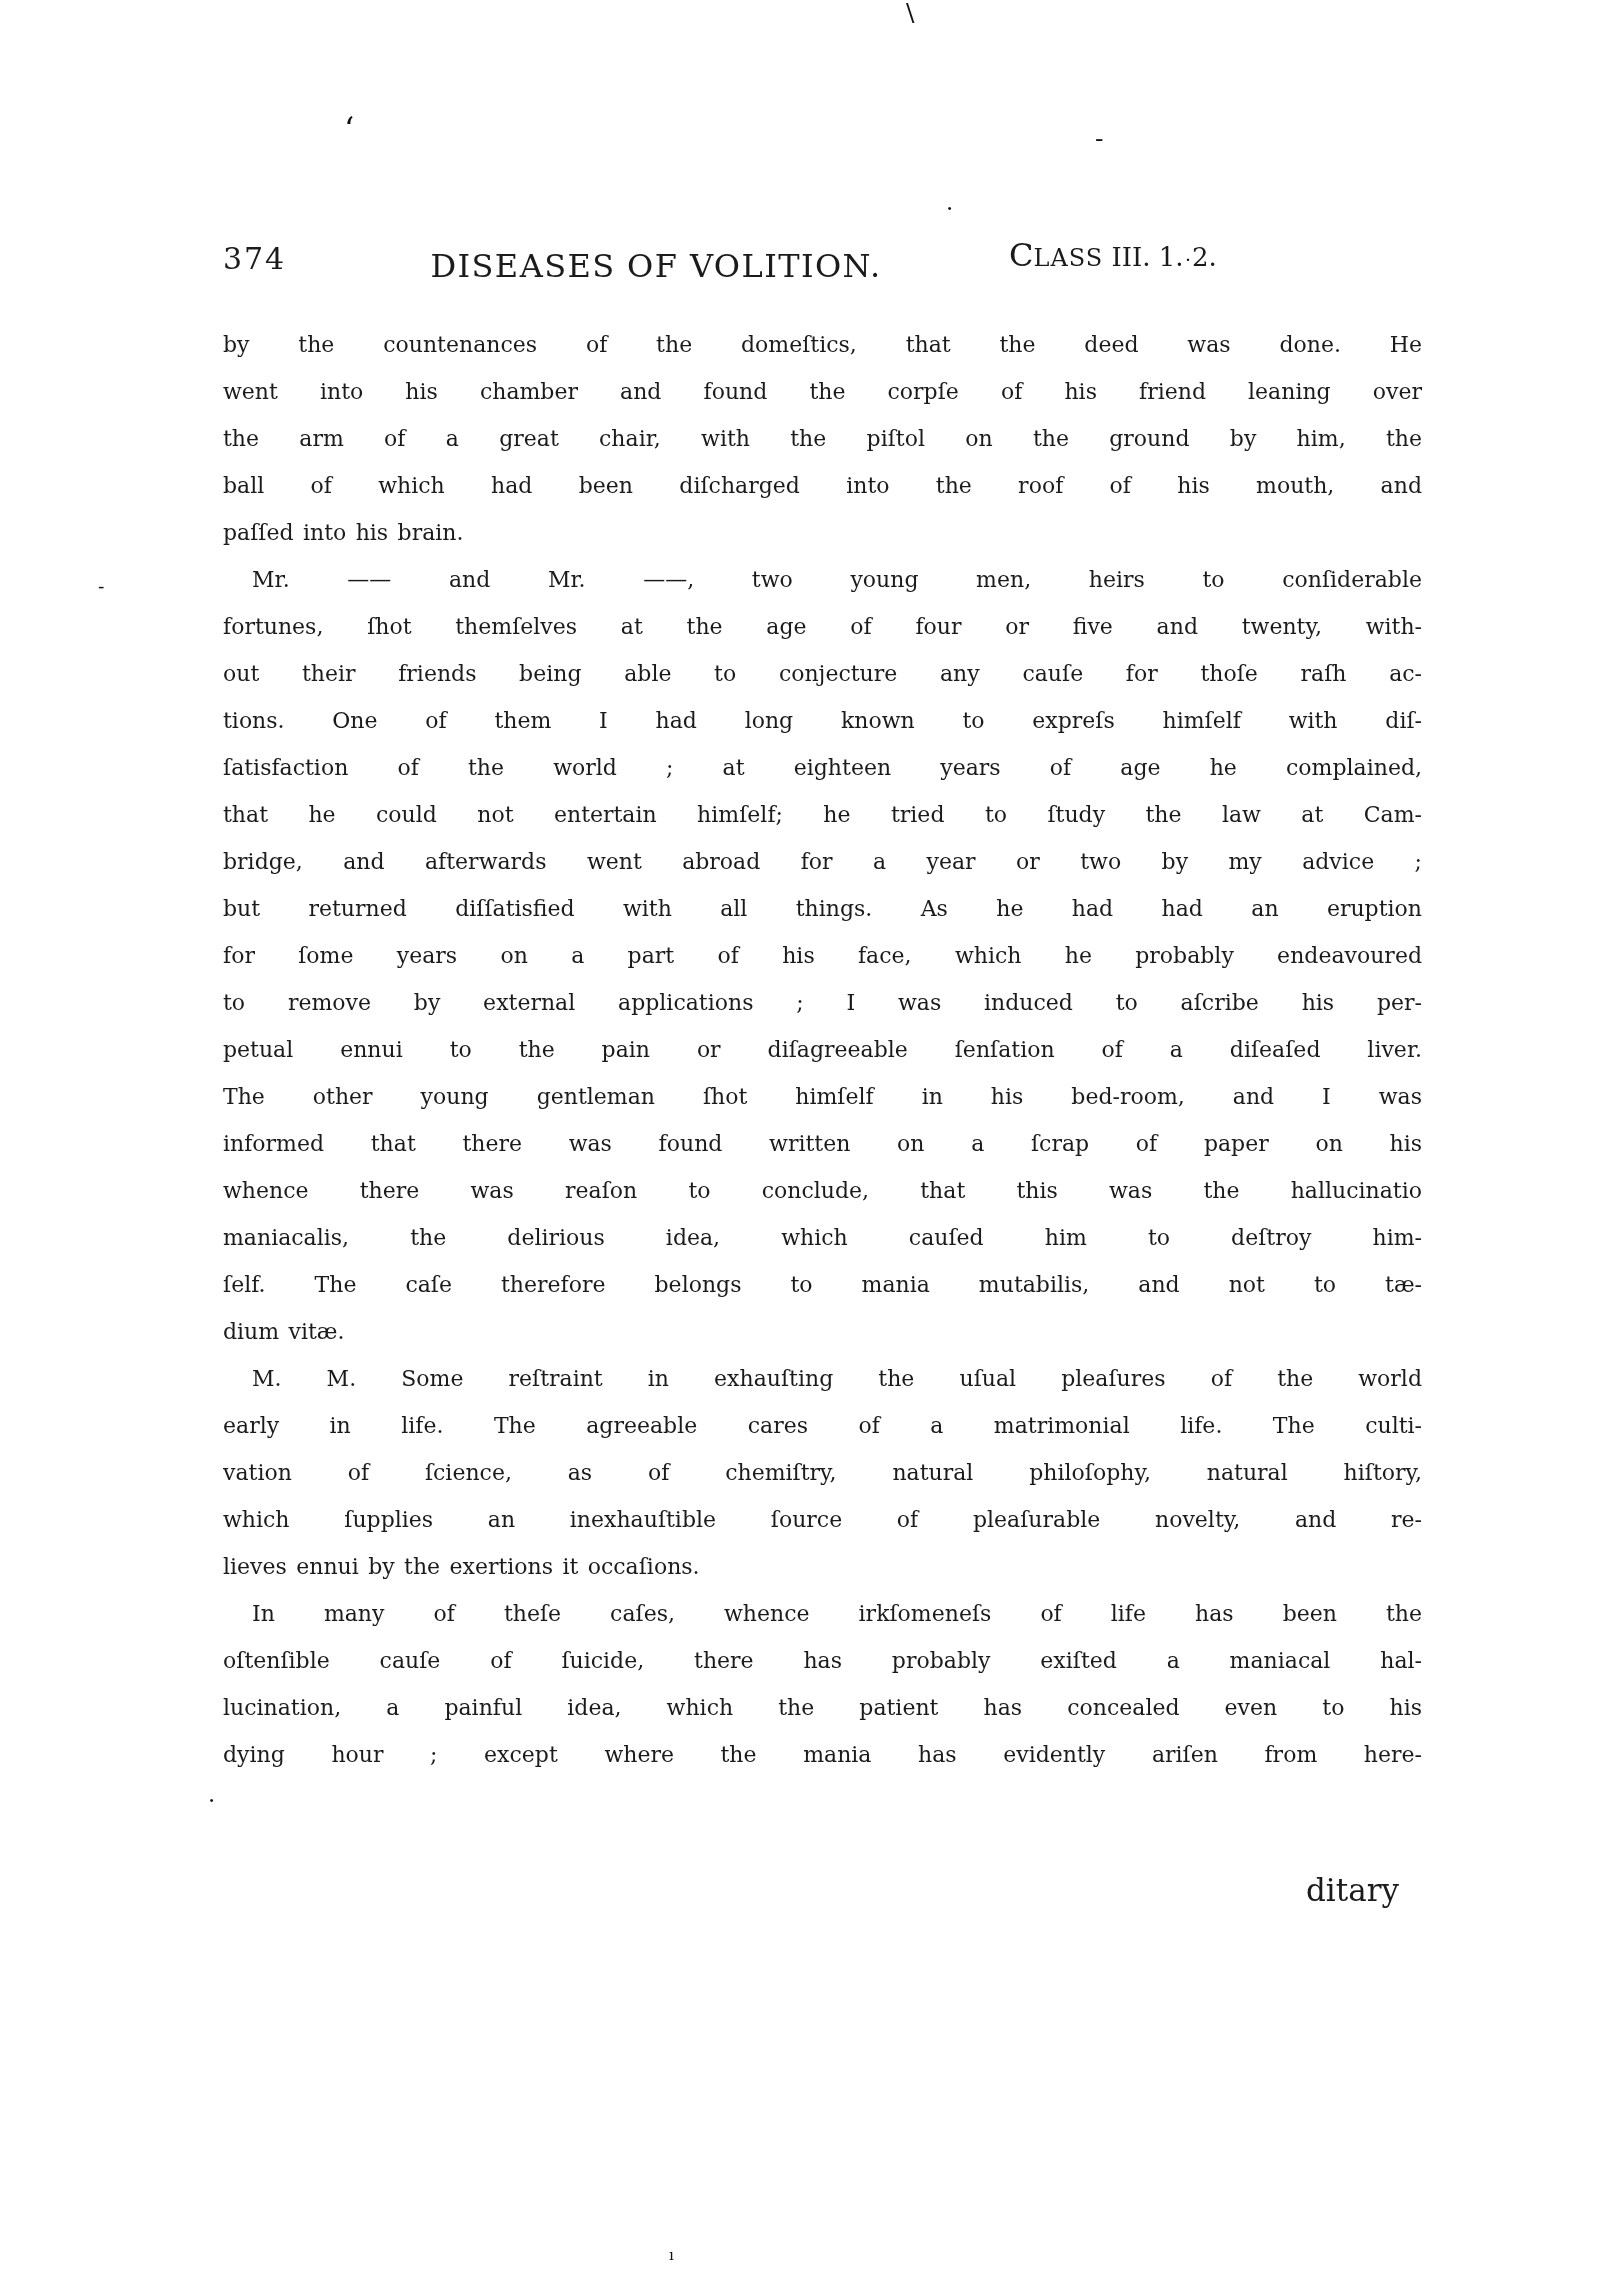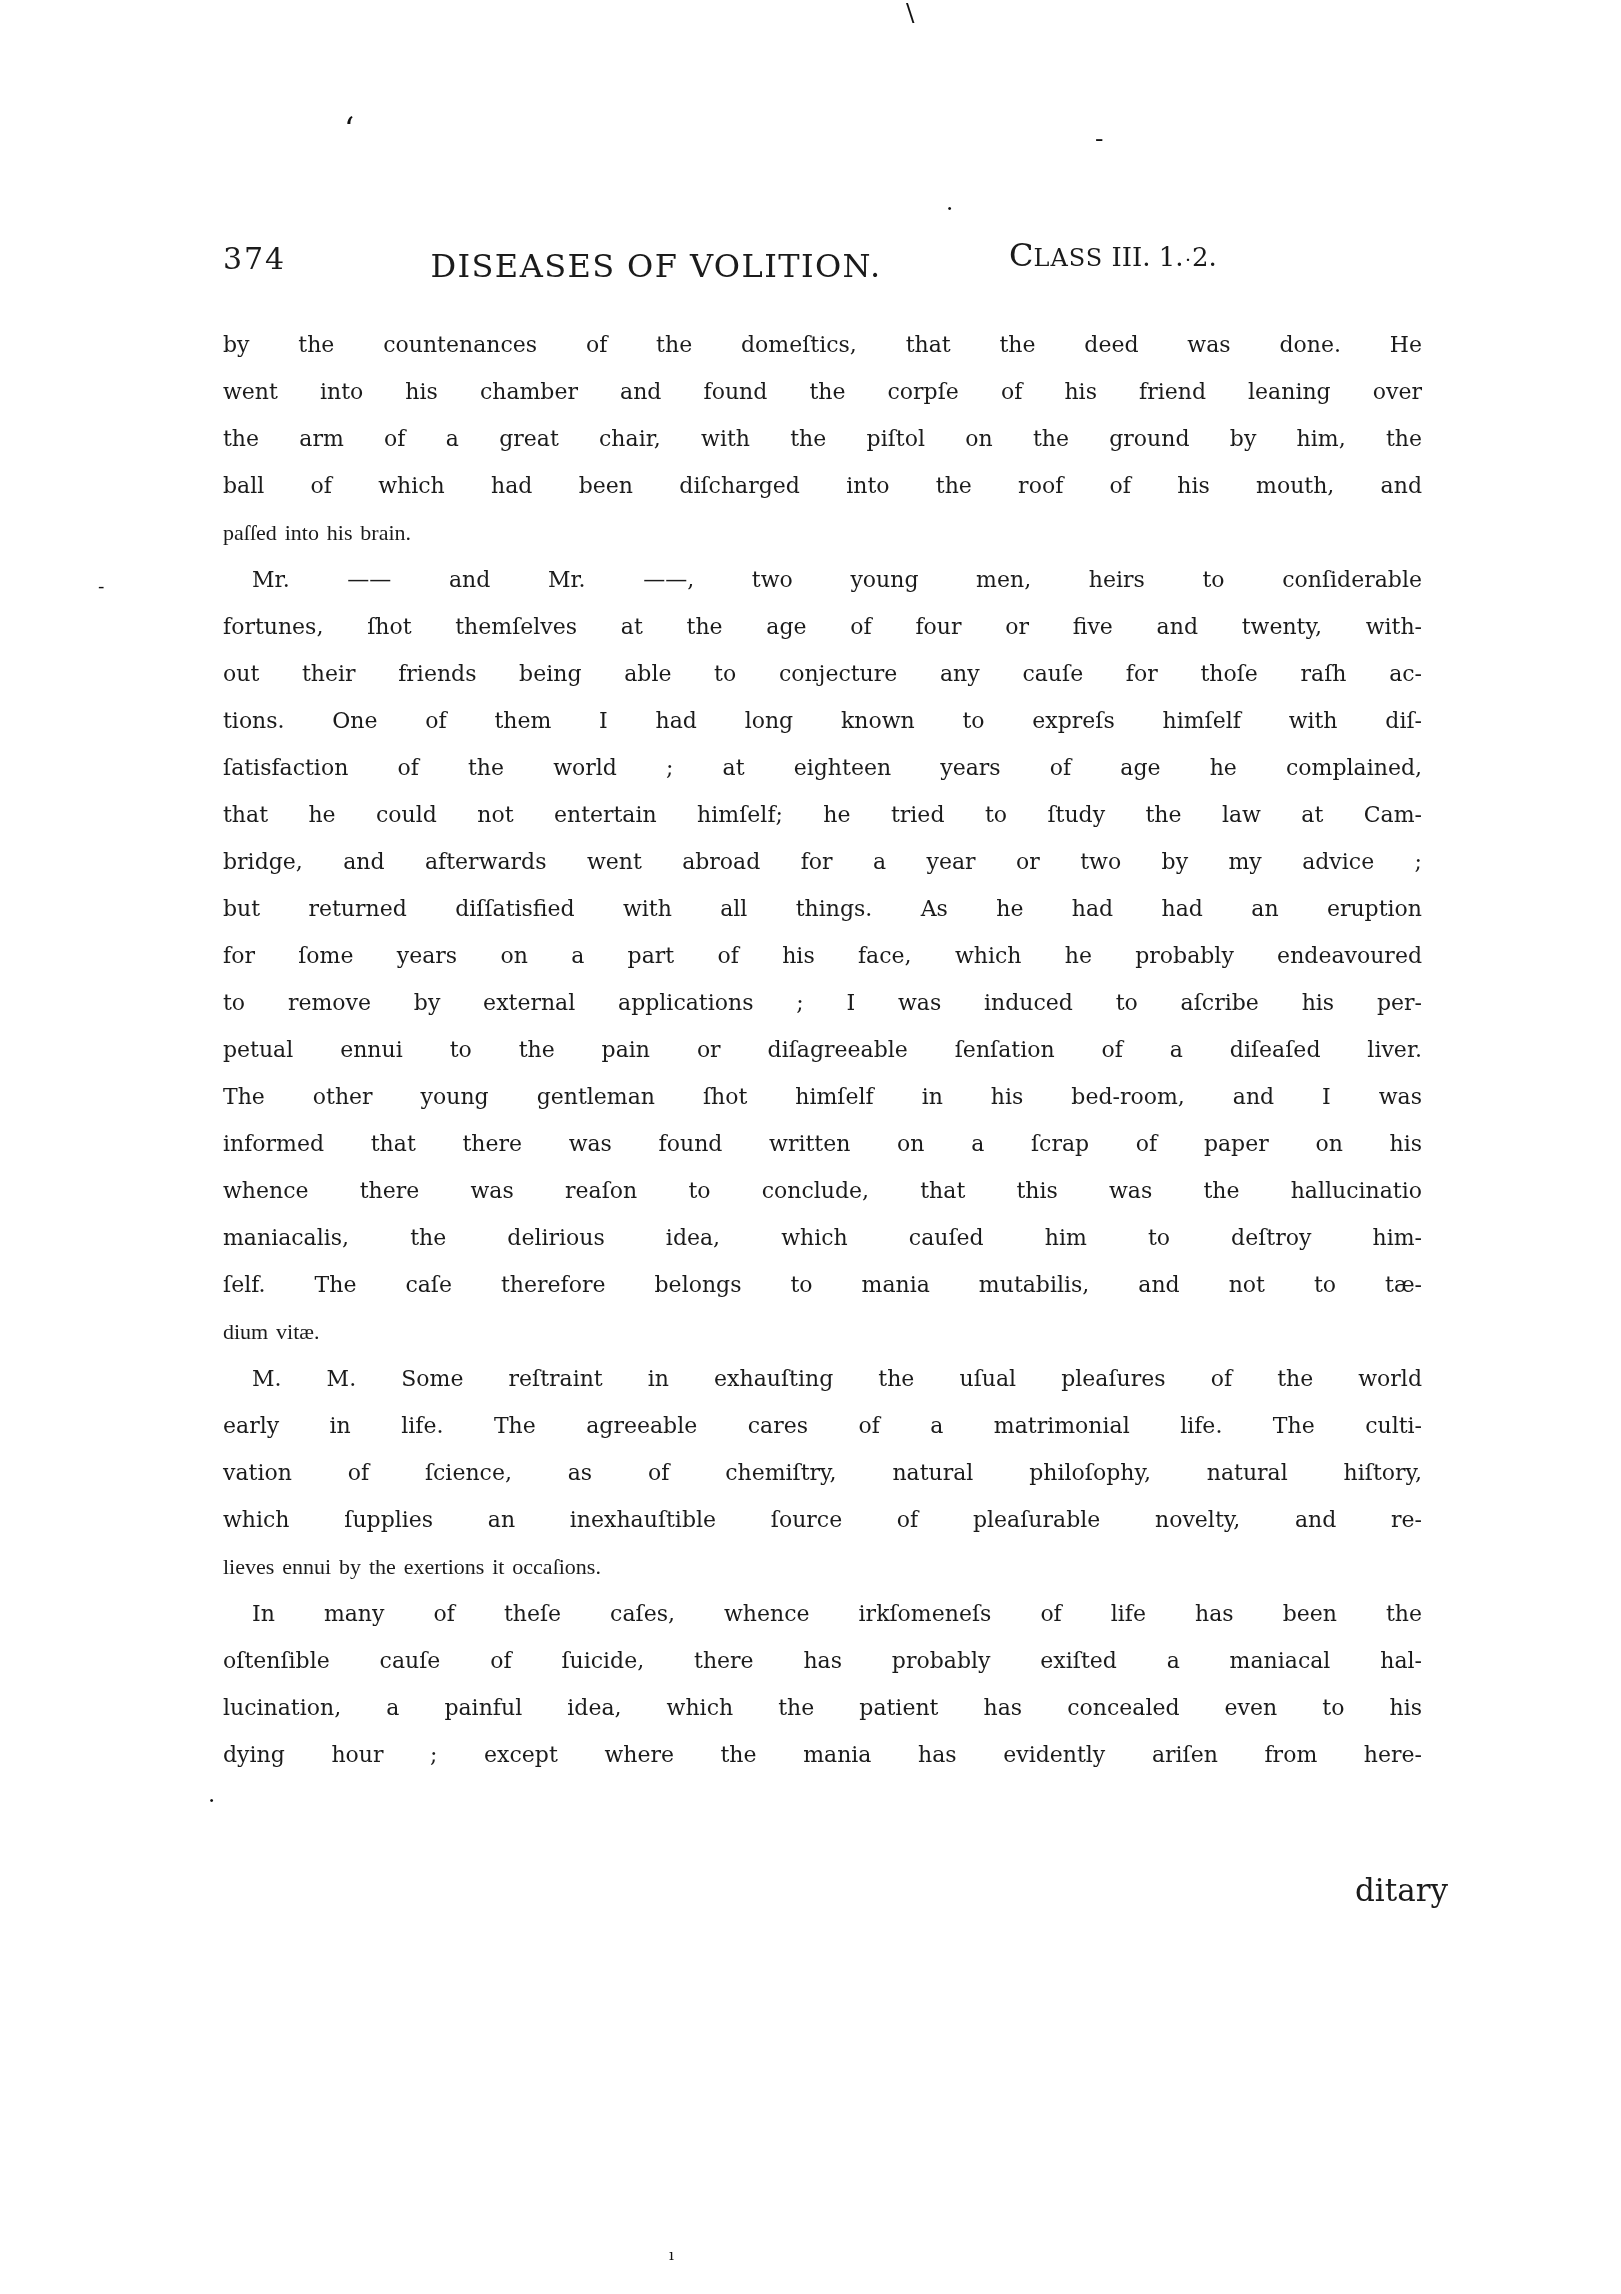--- a/index.html
+++ b/index.html
@@ -23,23 +23,23 @@
     font-size:22px;line-height:47px;word-spacing:2.4px;
   }
   .line{
     height:47px;
     text-align:justify;
     text-align-last:justify;
     white-space:normal;
     overflow:visible;
   }
   .line.indent{text-indent:29px;}
-  .line.end{text-align:center;text-align-last:left;font-family:Liberation Serif, serif;}
+  .line.end{text-align:center;text-align-last:left;}
   .catchword{
-    position:absolute;left:1233px;top:1872px;width:215px;
+    position:absolute;left:1184px;top:1872px;width:215px;
     text-align:right;font-size:31px;
   }
   .speck{position:absolute;line-height:1;color:#111;}
 </style>
 </head>
 <body>
 
 <div class="page">
 
   <div class="header">

